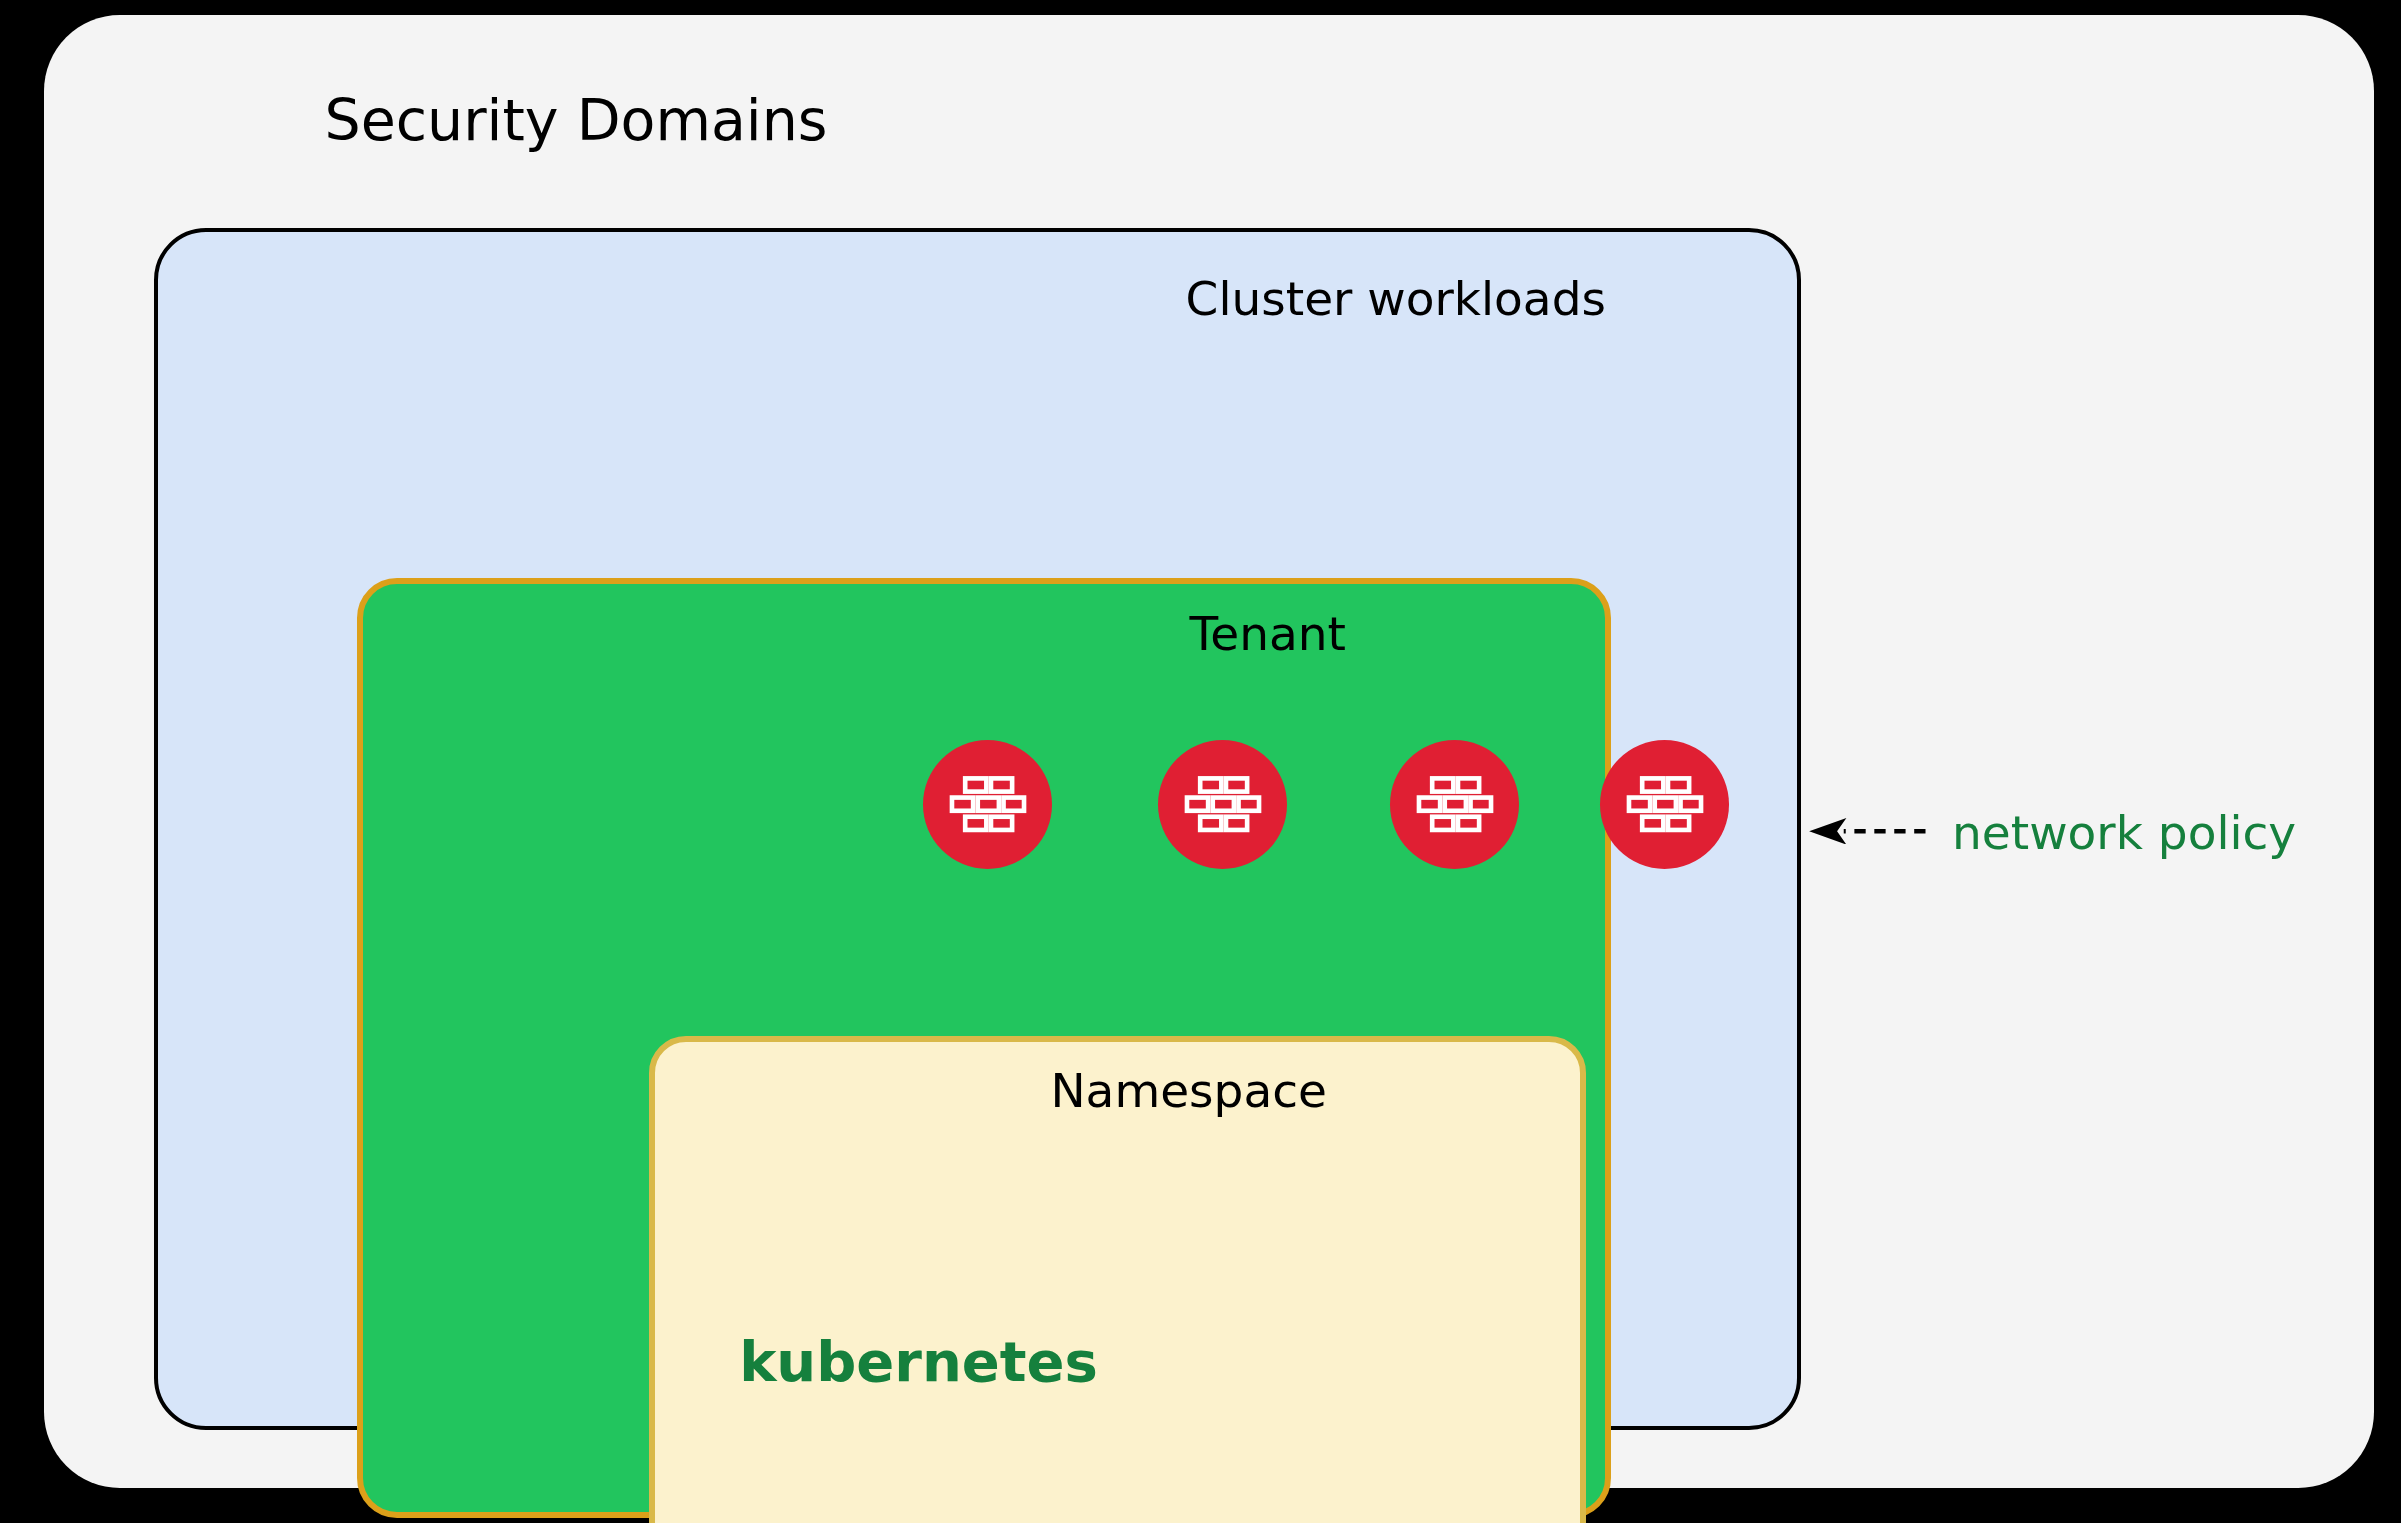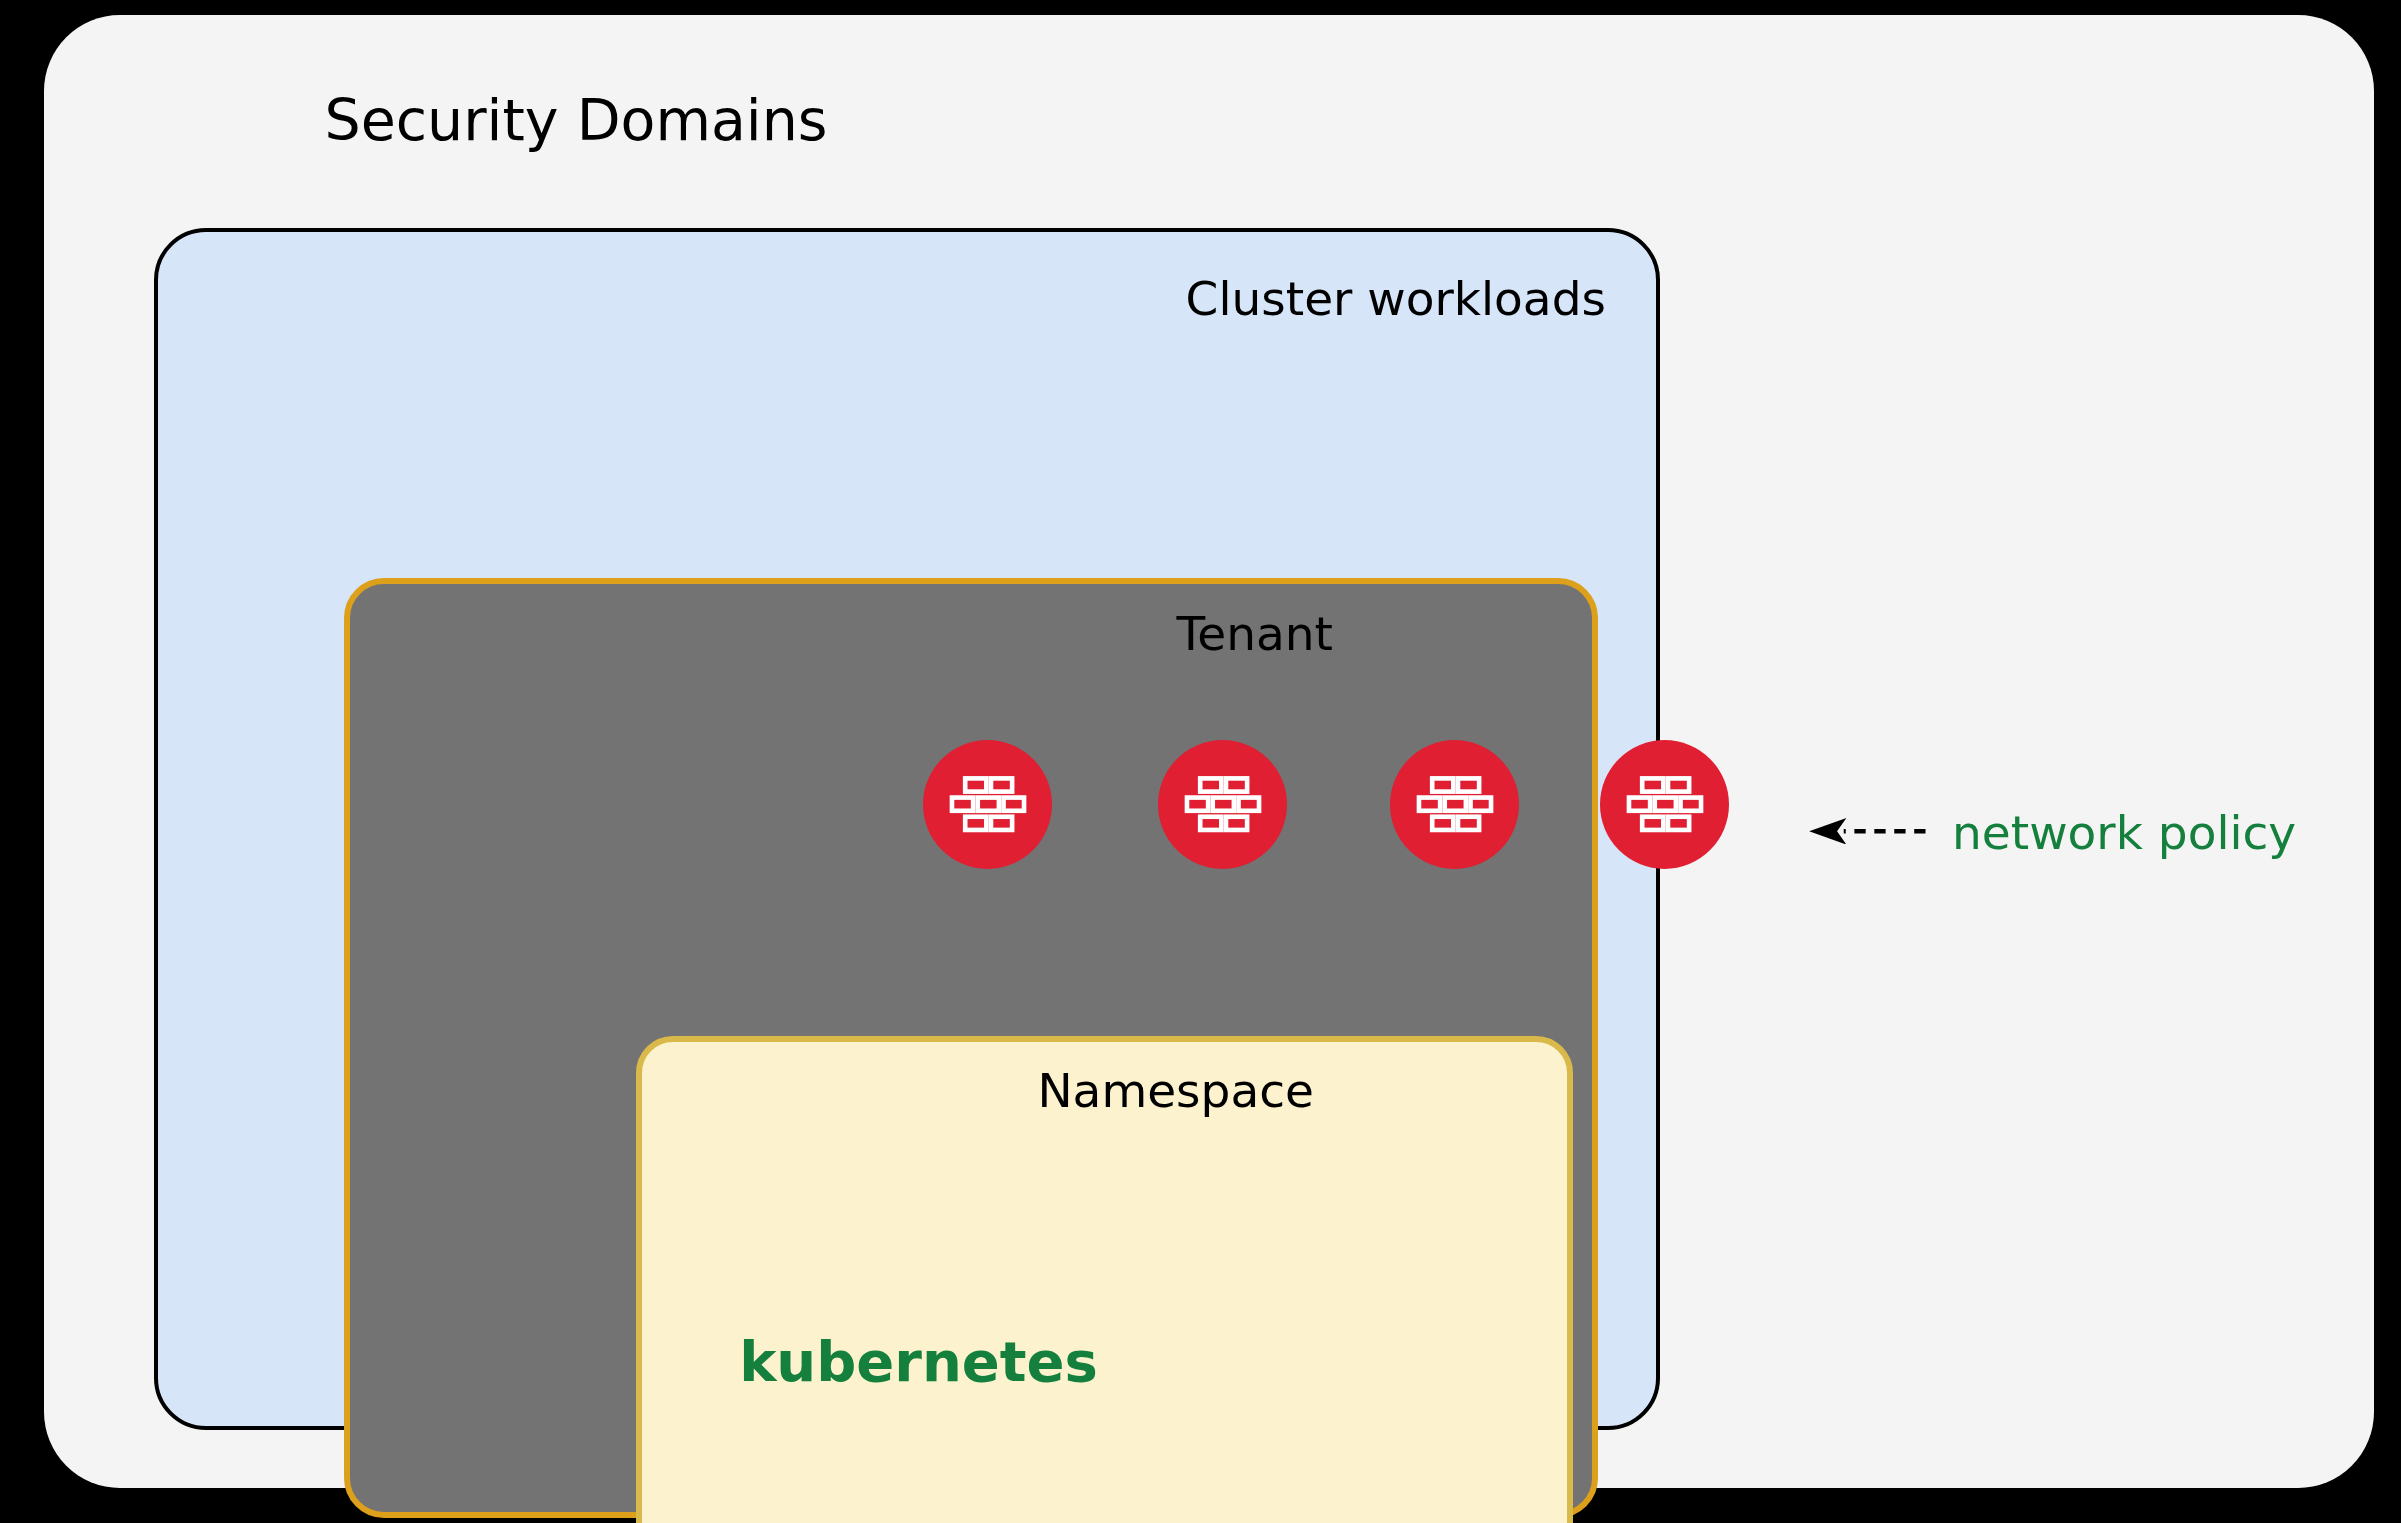--- a/index.html
+++ b/index.html
@@ -37,21 +37,21 @@
     color: #000000;
     letter-spacing: 0px;
     white-space: nowrap;
   }
 
   
   .cluster-box {
     position: absolute;
     left: 110px;
     top: 213px;
-    width: 1506px;
+    width: 1647px;
     height: 1202px;
     background: #d7e5f9;
     border: 4.7px solid #000000;
     border-radius: 52px;
     box-sizing: border-box;
   }
   .cluster-title {
     position: absolute;
     left: 0;
     top: 39px;
@@ -71,25 +71,25 @@
     text-align: center;
     font-size: 56px;
     font-weight: bold;
     color: #15803d;
     white-space: nowrap;
   }
 
   
   .tenant-box {
     position: absolute;
-    left: 186px;
+    left: 199px;
     top: 346px;
     width: 1254px;
     height: 940px;
-    background: #737373;
+    background: #22c55e;
     border: 6px solid #dca01a;
     border-radius: 40px;
     box-sizing: border-box;
   }
   .tenant-title {
     position: absolute;
     left: 0;
     top: 22.6px;
     width: 1242px;
     padding-right: 259px;

